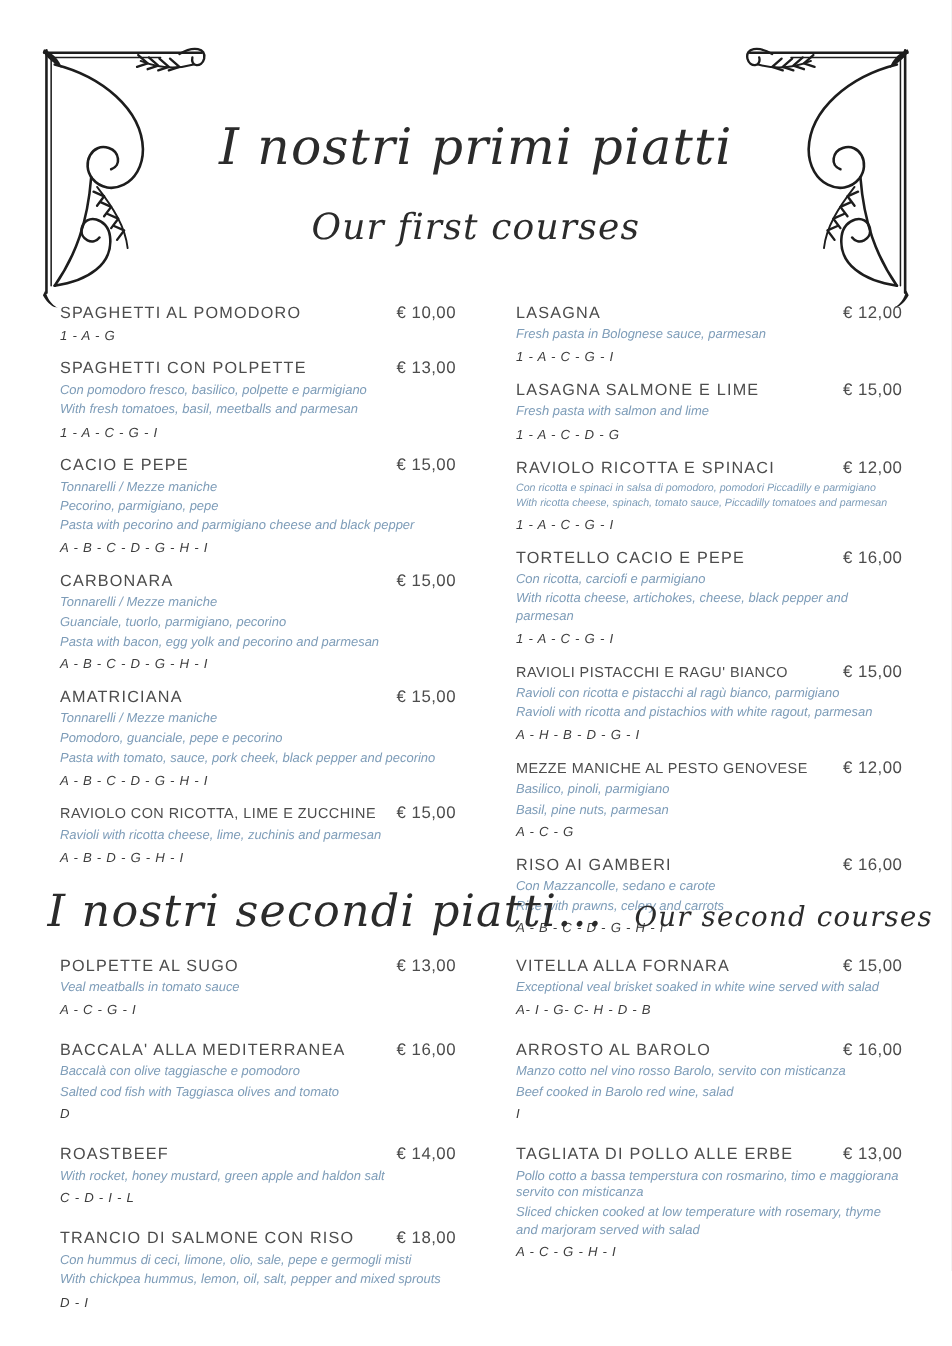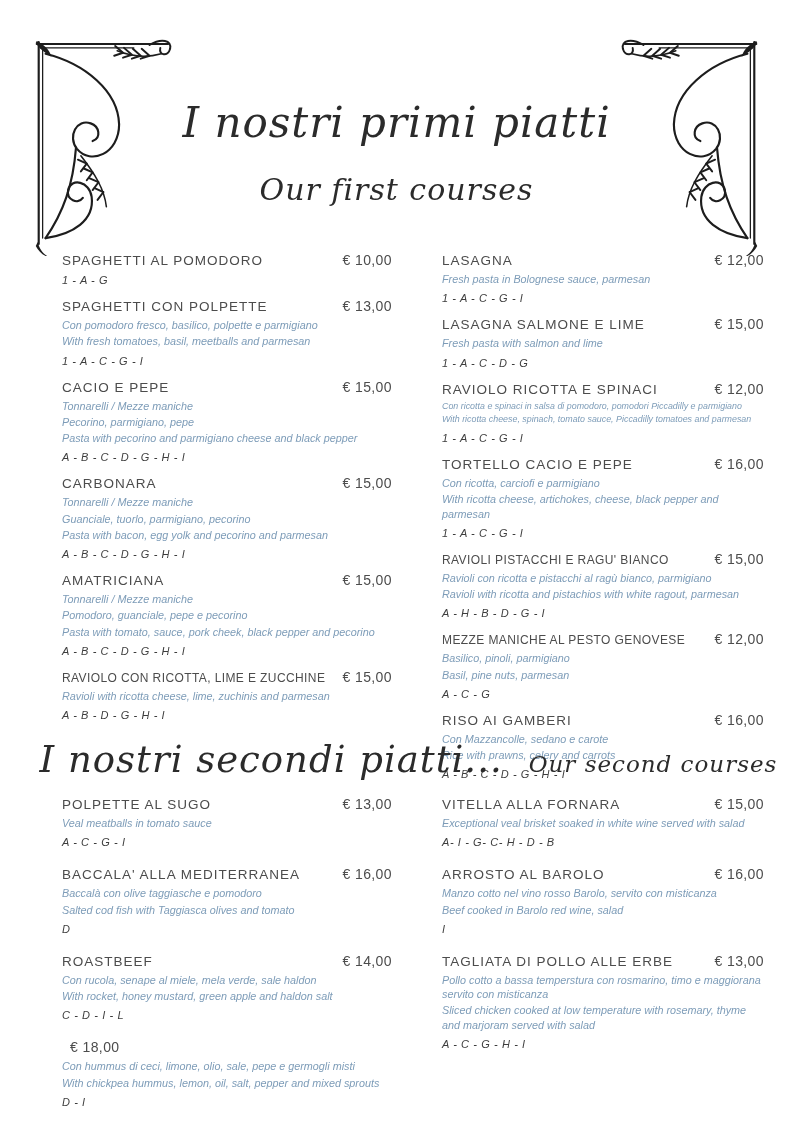--- a/index.html
+++ b/index.html
@@ -37,21 +37,21 @@
   .title-primi-it{position:absolute;top:98px;left:0;width:100%;font-size:42px;}
   .title-primi-en{position:absolute;top:172px;left:0;width:100%;font-size:30px;}
   .sec2-header{
     position:absolute;top:738px;left:12px;width:100%;
     display:flex;justify-content:center;align-items:baseline;gap:26px;
   }
   .sec2-header .it{font-size:37px;}
   .sec2-header .en{font-size:23px;text-align:right;}
 
   
-  .columns{position:absolute;left:62px;width:702px;display:flex;justify-content:space-between;}
+  .columns{position:absolute;left:50px;width:702px;display:flex;justify-content:space-between;}
   .columns.sec1{top:252px;}
   .columns.sec2{top:796px;}
   .column{display:flex;flex-direction:column;}
   .col-a{width:330px;}
   .col-b{width:322px;}
 
   .item{margin-bottom:12px;}
   .sec2 .item{margin-bottom:18px;}
   .item-head{
     display:flex;justify-content:space-between;align-items:baseline;
@@ -333,28 +333,28 @@
           </div>
     <div class="item-allergens">D</div>
   </div>
 
   <div class="item">
     <div class="item-head">
       <span class="item-name">ROASTBEEF</span>
       <span class="item-price">€ 14,00</span>
     </div>
     <div class="item-desc">
-            <div class="desc-line">Con rucola, senape al miele, mela verde, sale haldon</div>
             <div class="desc-line">With rocket, honey mustard, green apple and haldon salt</div>
           </div>
     <div class="item-allergens">C - D - I - L</div>
   </div>
 
   <div class="item">
     <div class="item-head">
+      <span class="item-name">TRANCIO DI SALMONE CON RISO</span>
       <span class="item-price">€ 18,00</span>
     </div>
     <div class="item-desc">
             <div class="desc-line">Con hummus di ceci, limone, olio, sale, pepe e germogli misti</div>
             <div class="desc-line">With chickpea hummus, lemon, oil, salt, pepper and mixed sprouts</div>
           </div>
     <div class="item-allergens">D - I</div>
   </div>
 </div>
     <div class="column col-b">

